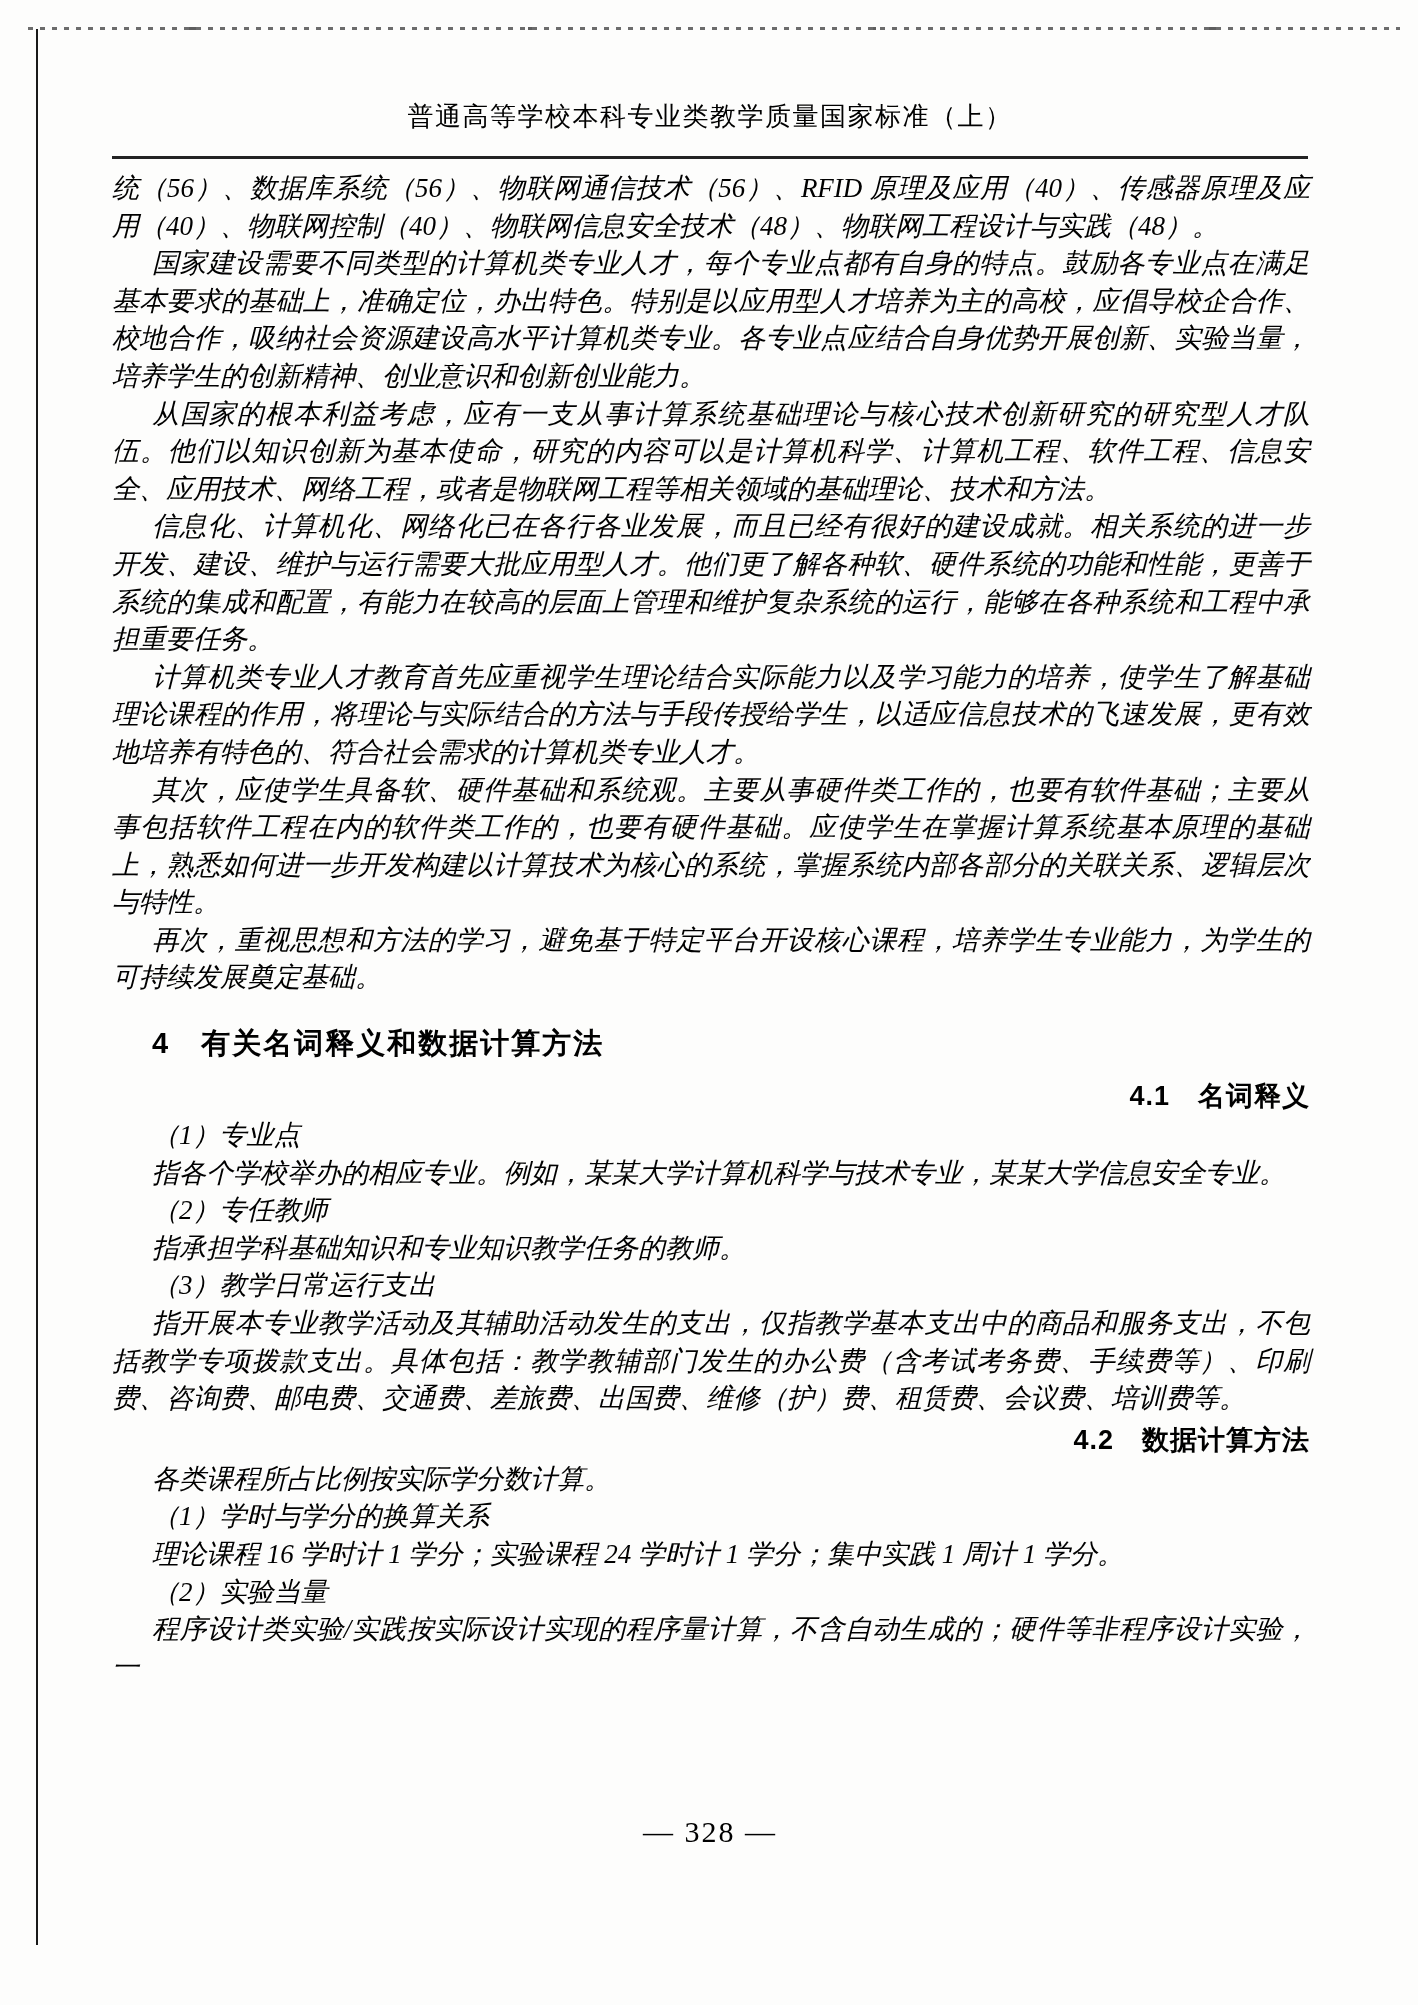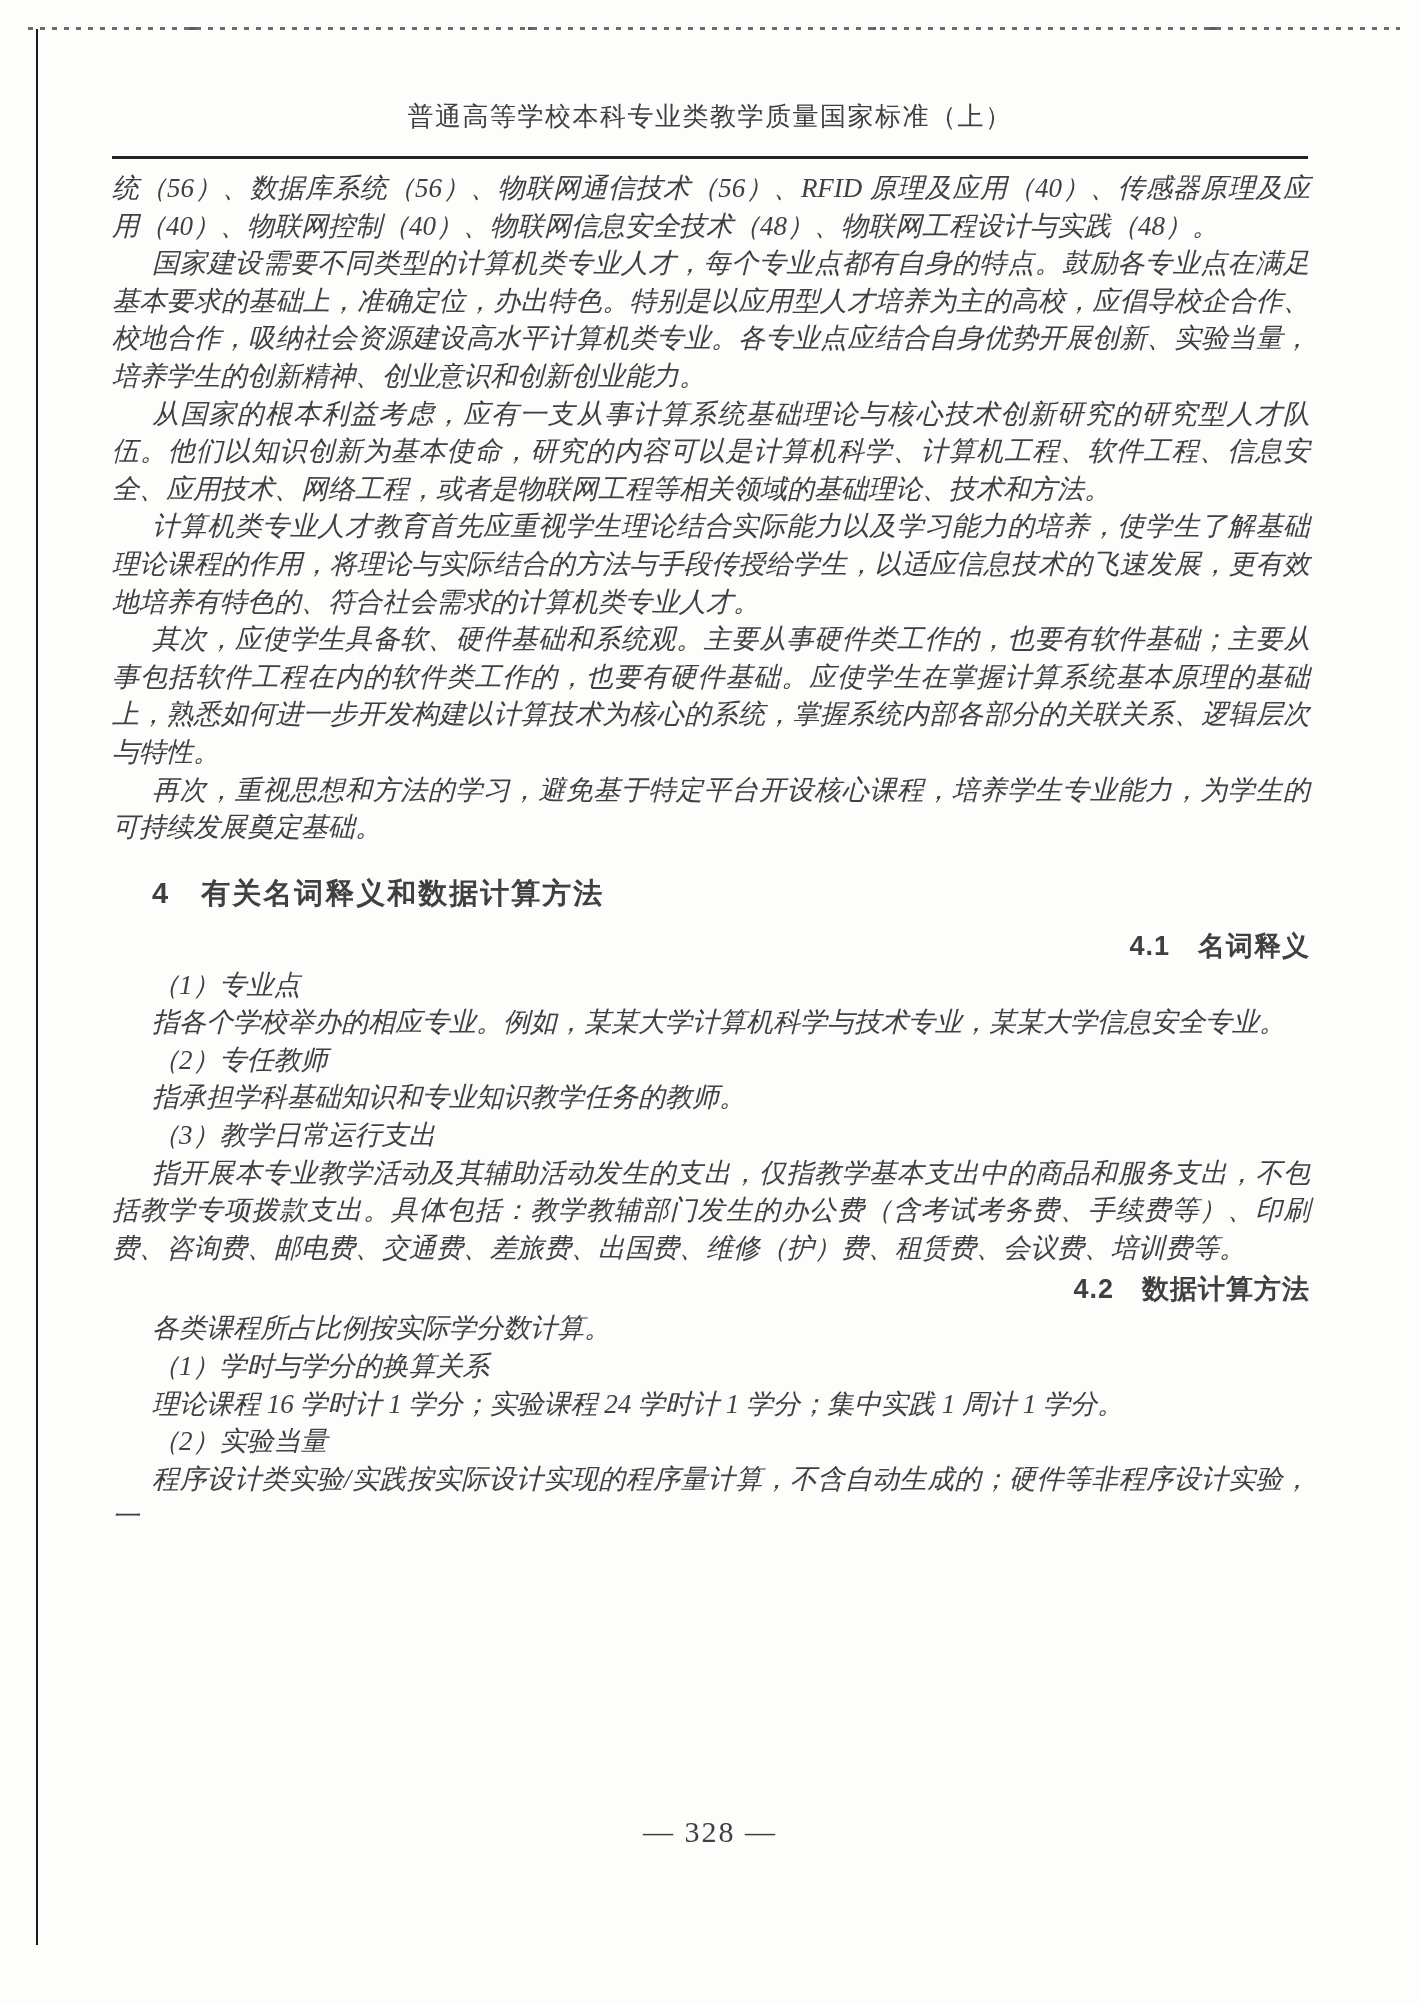--- a/index.html
+++ b/index.html
@@ -2,21 +2,21 @@
 <html><head>
 <meta charset="utf-8">
 <style>
   html, body { margin: 0; padding: 0; background: #ffffff; }
   .page {
     position: relative;
     width: 1418px;
     height: 2005px;
     background: #fdfdfc;
     overflow: hidden;
-    color: #404040;
+    color: #000000;
     font-family: "Liberation Serif", "DejaVu Serif", serif;
   }
   .scan-top {
     position: absolute;
     top: 27px; left: 28px; width: 1372px; height: 3px;
     background-image:
       repeating-linear-gradient(90deg, #3c3c3c 0 5px, transparent 5px 12px),
       repeating-linear-gradient(90deg, transparent 0 160px, #2a2a2a 160px 168px, transparent 168px 340px);
     opacity: 0.75;
   }
@@ -84,20 +84,21 @@
   <div class="scan-top"></div>
   <div class="scan-left"></div>
 
   <div class="running-header">普通高等学校本科专业类教学质量国家标准（上）</div>
   <div class="header-rule"></div>
 
   <div class="content">
     <p class="cont">统（56）、数据库系统（56）、物联网通信技术（56）、RFID 原理及应用（40）、传感器原理及应用（40）、物联网控制（40）、物联网信息安全技术（48）、物联网工程设计与实践（48）。</p>
     <p>国家建设需要不同类型的计算机类专业人才，每个专业点都有自身的特点。鼓励各专业点在满足基本要求的基础上，准确定位，办出特色。特别是以应用型人才培养为主的高校，应倡导校企合作、校地合作，吸纳社会资源建设高水平计算机类专业。各专业点应结合自身优势开展创新、实验当量，培养学生的创新精神、创业意识和创新创业能力。</p>
     <p>从国家的根本利益考虑，应有一支从事计算系统基础理论与核心技术创新研究的研究型人才队伍。他们以知识创新为基本使命，研究的内容可以是计算机科学、计算机工程、软件工程、信息安全、应用技术、网络工程，或者是物联网工程等相关领域的基础理论、技术和方法。</p>
+    <p>信息化、计算机化、网络化已在各行各业发展，而且已经有很好的建设成就。相关系统的进一步开发、建设、维护与运行需要大批应用型人才。他们更了解各种软、硬件系统的功能和性能，更善于系统的集成和配置，有能力在较高的层面上管理和维护复杂系统的运行，能够在各种系统和工程中承担重要任务。</p>
     <p>计算机类专业人才教育首先应重视学生理论结合实际能力以及学习能力的培养，使学生了解基础理论课程的作用，将理论与实际结合的方法与手段传授给学生，以适应信息技术的飞速发展，更有效地培养有特色的、符合社会需求的计算机类专业人才。</p>
     <p>其次，应使学生具备软、硬件基础和系统观。主要从事硬件类工作的，也要有软件基础；主要从事包括软件工程在内的软件类工作的，也要有硬件基础。应使学生在掌握计算系统基本原理的基础上，熟悉如何进一步开发构建以计算技术为核心的系统，掌握系统内部各部分的关联关系、逻辑层次与特性。</p>
     <p>再次，重视思想和方法的学习，避免基于特定平台开设核心课程，培养学生专业能力，为学生的可持续发展奠定基础。</p>
     <h2 class="h-sec">4　有关名词释义和数据计算方法</h2>
     <h3 class="h-sub">4.1　名词释义</h3>
     <p>（1）专业点</p>
     <p>指各个学校举办的相应专业。例如，某某大学计算机科学与技术专业，某某大学信息安全专业。</p>
     <p>（2）专任教师</p>
     <p>指承担学科基础知识和专业知识教学任务的教师。</p>
     <p>（3）教学日常运行支出</p>

